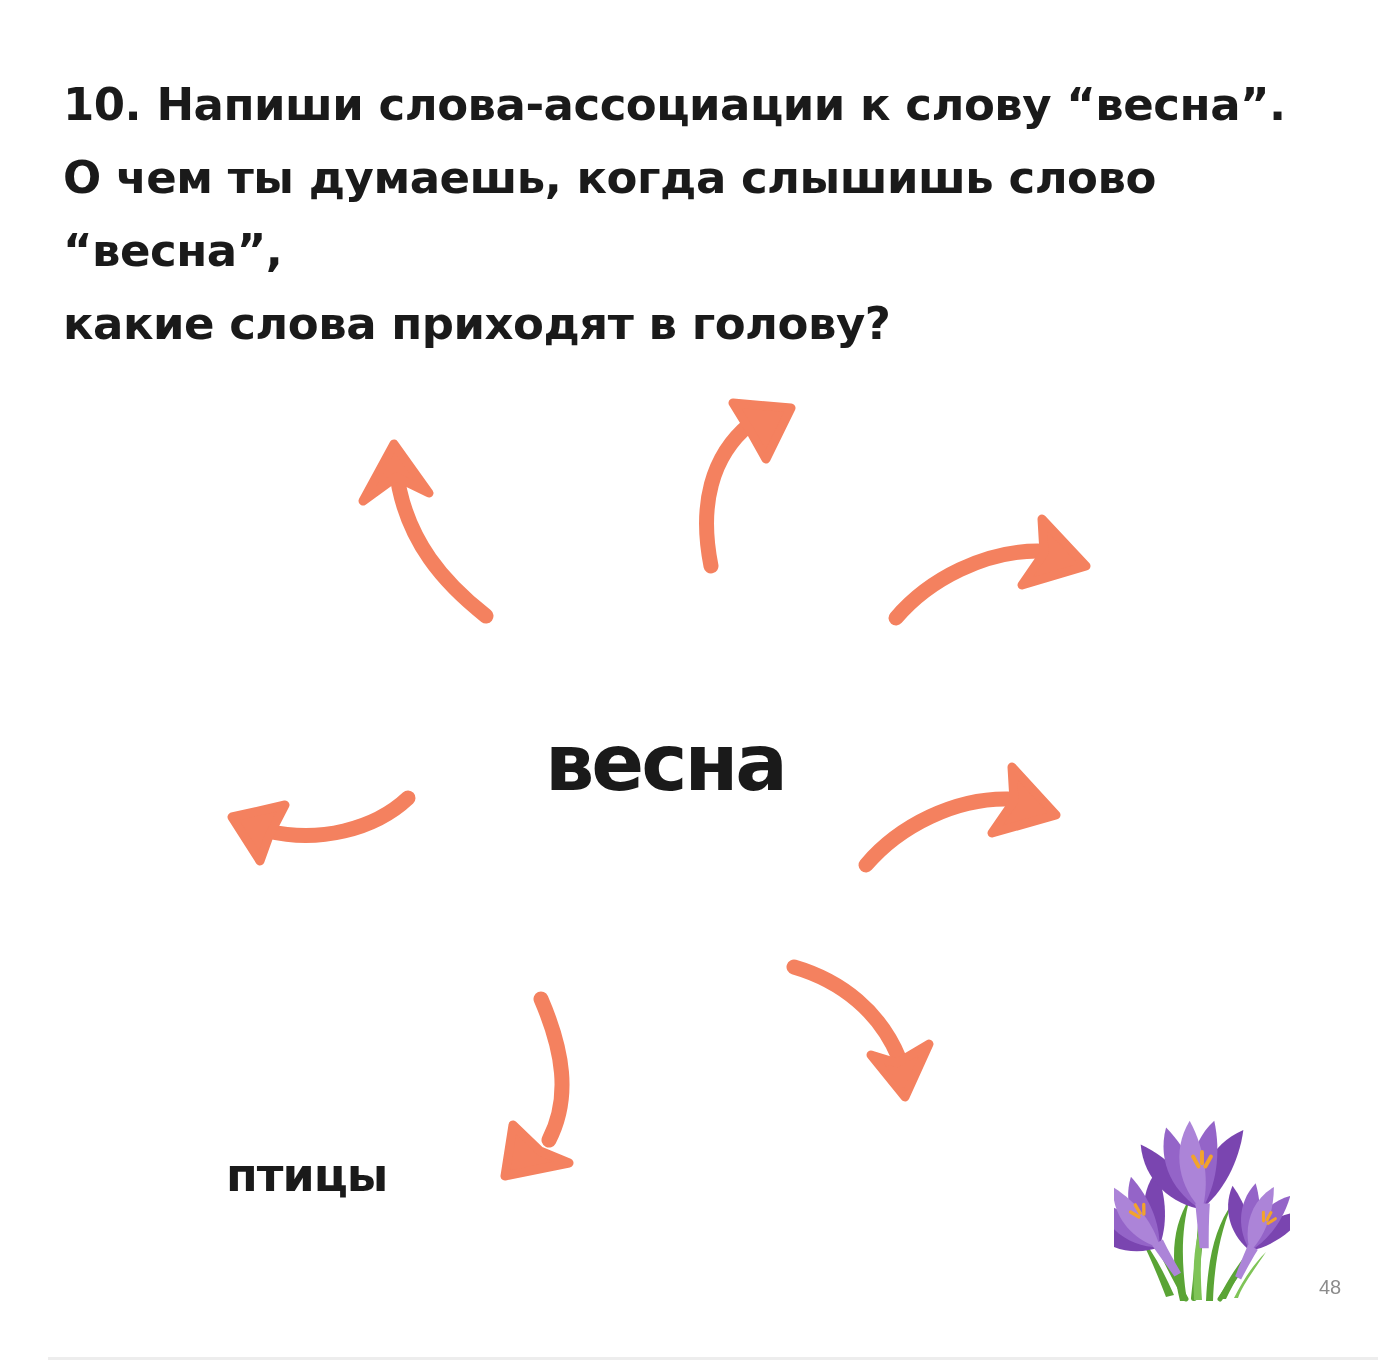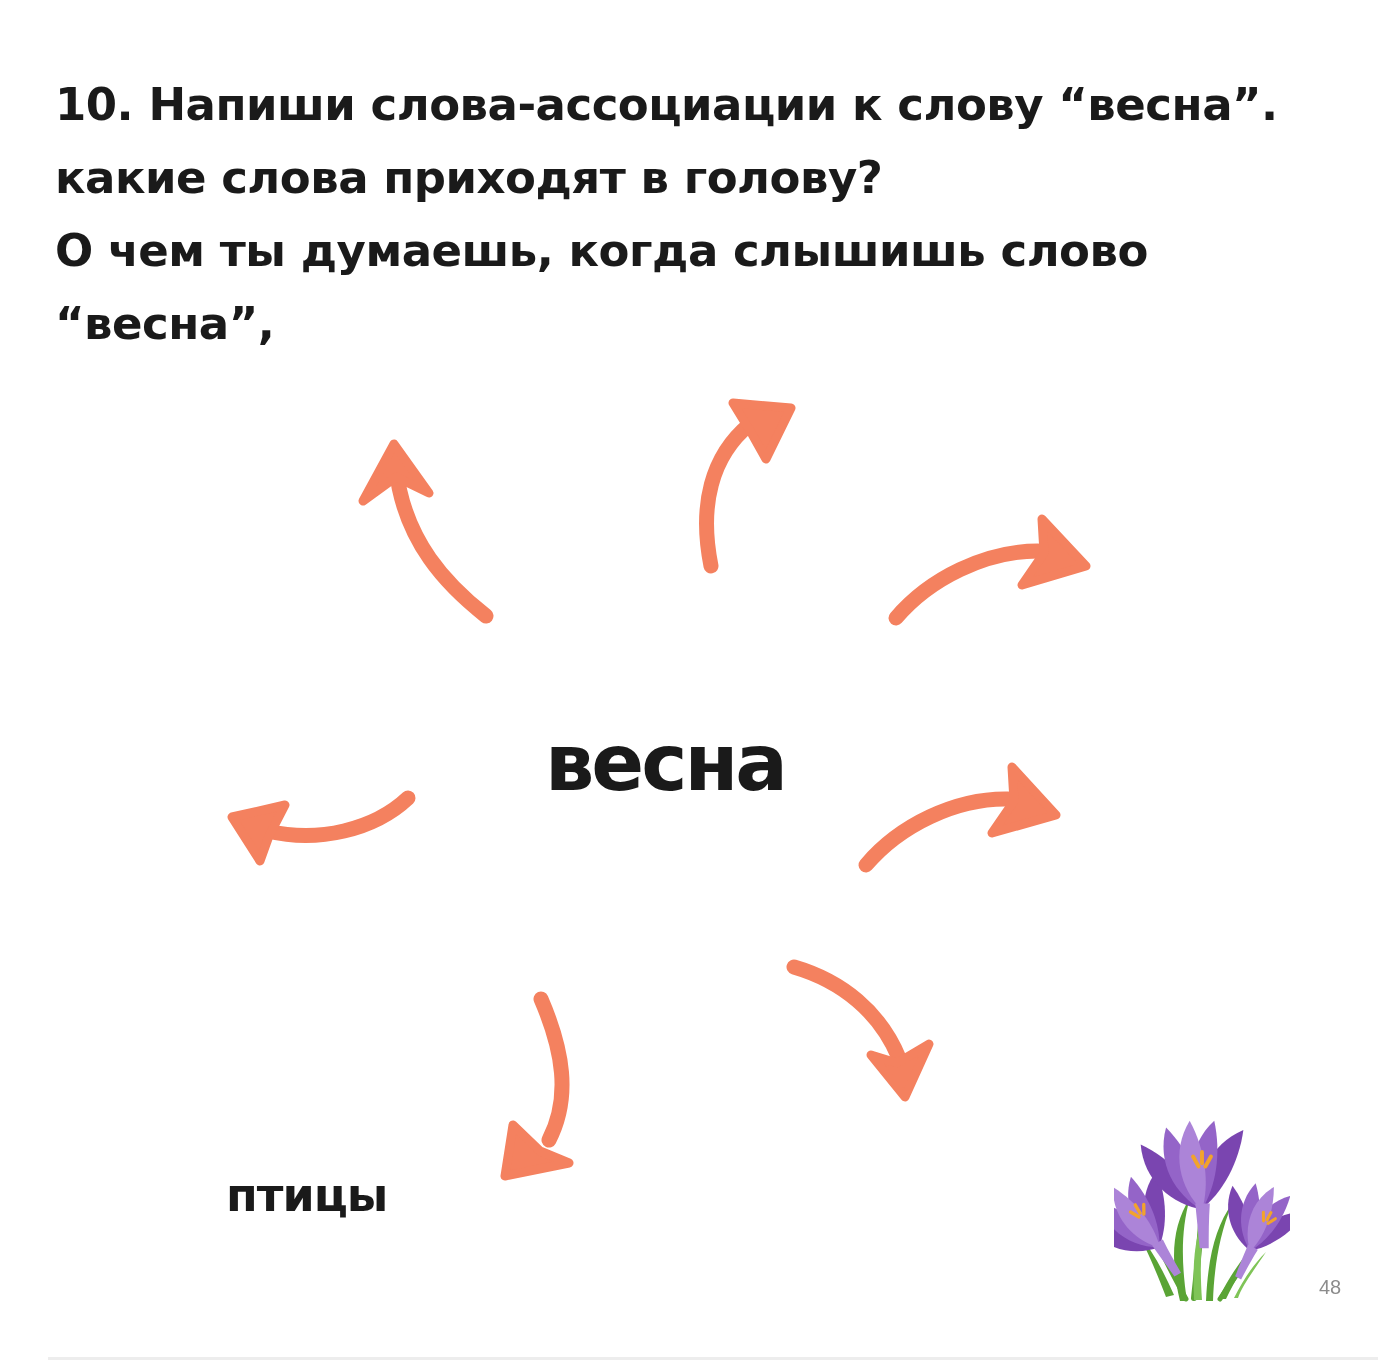--- a/index.html
+++ b/index.html
@@ -4,37 +4,37 @@
 <style>
   html,body{margin:0;padding:0;background:#fff;}
   .sheet{
     position:relative;
     width:1378px;height:1362px;
     background:var(--color-background,#fff);
     font-family:"DejaVu Sans","Liberation Sans",sans-serif;
     overflow:hidden;
   }
   .title{
-    position:absolute;left:55px;top:68px;width:1270px;
+    position:absolute;left:63px;top:68px;width:1270px;
     font-size:45px;font-weight:700;line-height:73px;
     letter-spacing:-0.5px;color:var(--color-text,#1a1a1a);
   }
   .arrows{position:absolute;left:0;top:0;width:1378px;height:1362px;}
   .arrow-body{fill:none;stroke:var(--color-arrow,#f4815f);stroke-width:15;stroke-linecap:round;}
   .arrow-head{fill:var(--color-arrow,#f4815f);stroke:var(--color-arrow,#f4815f);stroke-width:9;stroke-linejoin:round;stroke-linecap:round;}
   .center-word{
     position:absolute;left:515px;top:698px;width:300px;text-align:center;
     font-size:78px;font-weight:700;letter-spacing:-3px;color:var(--color-text,#1a1a1a);margin-top:20px;
   }
   .label{
     position:absolute;font-size:46px;font-weight:700;color:var(--color-text,#1a1a1a);
     letter-spacing:-1px;
   }
   .label-warm{left:1125px;top:441px;}
-  .label-birds{left:226px;top:1148px;margin-top:20px;}
+  .label-birds{left:226px;top:1148px;}
   .page-number{
     position:absolute;left:1308px;top:1276px;width:44px;text-align:center;
     font-size:20px;font-weight:400;color:var(--color-page-number,#8c8c8c);
     font-family:"Liberation Sans","DejaVu Sans",sans-serif;
   }
   .flower{position:absolute;left:1114px;top:1108px;width:176px;height:198px;}
   .stem{fill:none;stroke:var(--color-flower-green,#5aa435);stroke-linecap:round;}
   .leaf{fill:var(--color-flower-green,#5aa435);}
   .leaf-light{fill:var(--color-flower-green-light,#7fc457);}
   .petal-dark{fill:var(--color-flower-purple-dark,#7a45b0);}
@@ -46,22 +46,22 @@
     background:#ededed;
   }
 </style>
 </head>
 <body>
 
 <div class="sheet">
 
   <div class="title">
     <div>10. Напиши слова-ассоциации к слову “весна”.</div>
+    <div>О чем ты думаешь, когда слышишь слово “весна”,</div>
     <div>какие слова приходят в голову?</div>
-    <div>О чем ты думаешь, когда слышишь слово “весна”,</div>
   </div>
 
   <svg class="arrows" viewBox="0 0 1378 1362" aria-hidden="true">
     <g>
       <path class="arrow-body" d="M 486,616 C 448,586 404,542 396,468"></path>
       <path class="arrow-head" d="M 394,444 L 363,501 L 396,477 L 429,493 Z"></path>
     </g>
     <g>
       <path class="arrow-body" d="M 711,566 C 699,506 711,456 750,424"></path>
       <path class="arrow-head" d="M 791,408 L 733,403 L 752,434 L 766,459 Z"></path>

